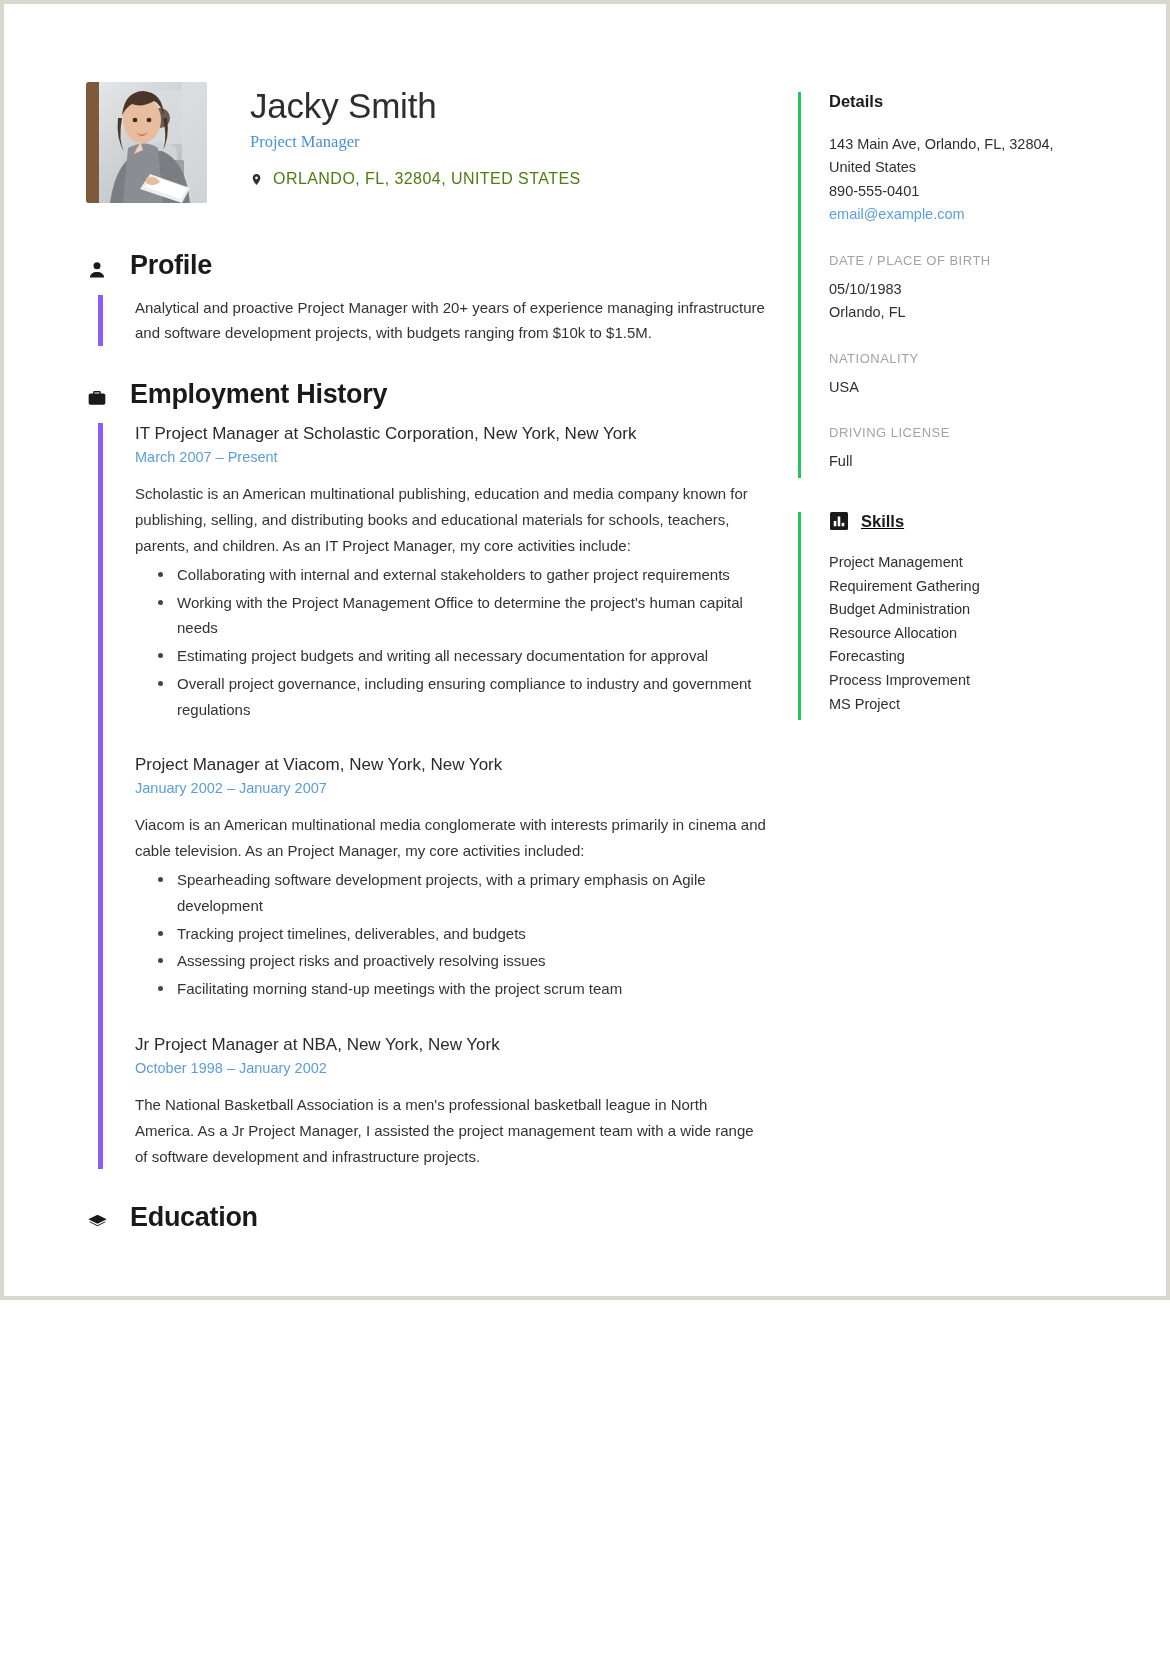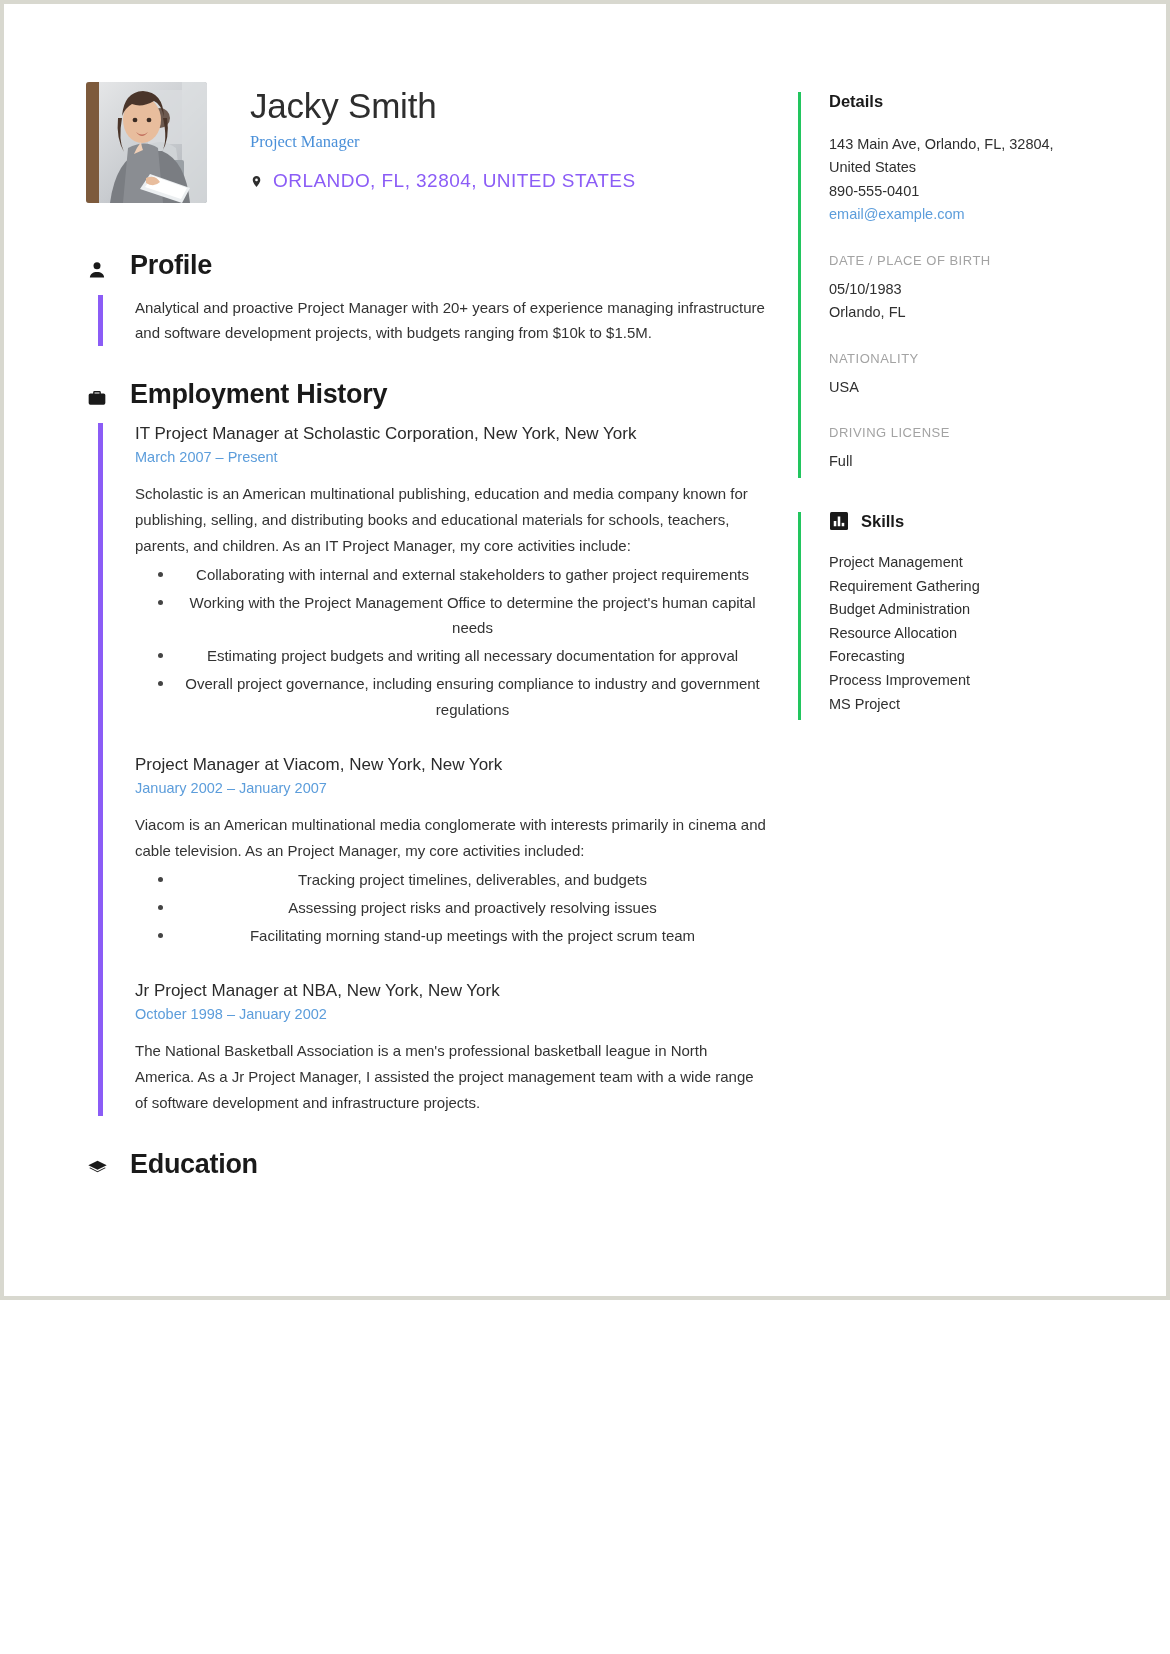--- a/index.html
+++ b/index.html
@@ -68,22 +68,22 @@
   .job-title {
     font-size: 16.5px;
     color: #4a90d9;
     margin: 0 0 18px 0;
     font-weight: 400;
     font-family: Liberation Serif, serif;
   }
   .location-line {
     display: flex;
     align-items: center;
-    font-size: 19px;
-    color: #8b5cf6;
+    font-size: 16px;
+    color: #4d7c0f;
     letter-spacing: 0.45px;
   }
   .pin-icon {
     width: 13px;
     height: 15px;
     margin-right: 10px;
     flex: 0 0 13px;
     display: inline-block;
   }
   .pin-icon svg { display:block; width:100%; height:100%; fill:#2e2e2e; }
@@ -153,21 +153,20 @@
     margin: 3px 0 0 0;
     padding-left: 42px;
     list-style: none;
   }
   ul.bullets li {
     font-size: 15px;
     line-height: 1.72;
     color: #333333;
     position: relative;
     margin-bottom: 2px;
-    text-align: center;
   }
   ul.bullets li:before {
     content: "";
     position: absolute;
     left: -19px;
     top: 10px;
     width: 5px;
     height: 5px;
     border-radius: 50%;
     background: #444444;
@@ -206,20 +205,21 @@
   .side-label {
     font-size: 13px;
     color: #a3a3a3;
     letter-spacing: 0.5px;
     margin: 26px 0 10px 0;
   }
   .skills-head {
     display: flex;
     align-items: flex-end;
     margin: 0 0 20px 0;
+    text-decoration: underline;
   }
   .skills-icon {
     width: 19px; height: 19px;
     flex: 0 0 19px;
     margin-right: 13px;
     display: flex; align-items: center; justify-content: center;
   }
   .skills-icon svg { display:block; }
   .skills-title {
     font-size: 16.5px;
@@ -331,20 +331,21 @@
             </ul>
           </div>
 
           <div class="entry">
             <h3 class="entry-title">Project Manager at Viacom, New York, New York</h3>
             <div class="entry-dates">
               <span>January 2002</span><span class="dash">–</span><span>January 2007</span>
             </div>
             <p class="entry-desc">Viacom is an American multinational media conglomerate with interests primarily in cinema and cable television. As an Project Manager, my core activities included:</p>
             <ul class="bullets">
+              <li>Spearheading software development projects, with a primary emphasis on Agile development</li>
               <li>Tracking project timelines, deliverables, and budgets</li>
               <li>Assessing project risks and proactively resolving issues</li>
               <li>Facilitating morning stand-up meetings with the project scrum team</li>
             </ul>
           </div>
 
           <div class="entry">
             <h3 class="entry-title">Jr Project Manager at NBA, New York, New York</h3>
             <div class="entry-dates">
               <span>October 1998</span><span class="dash">–</span><span>January 2002</span>

